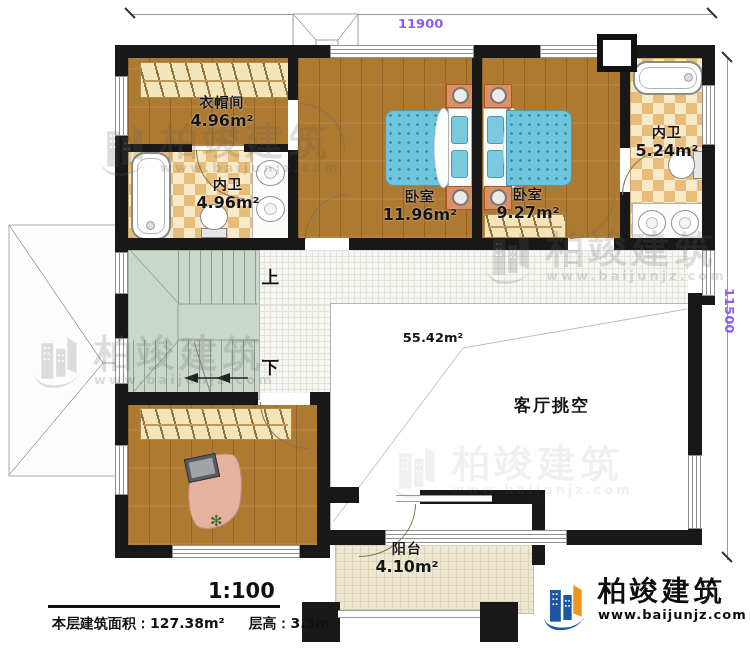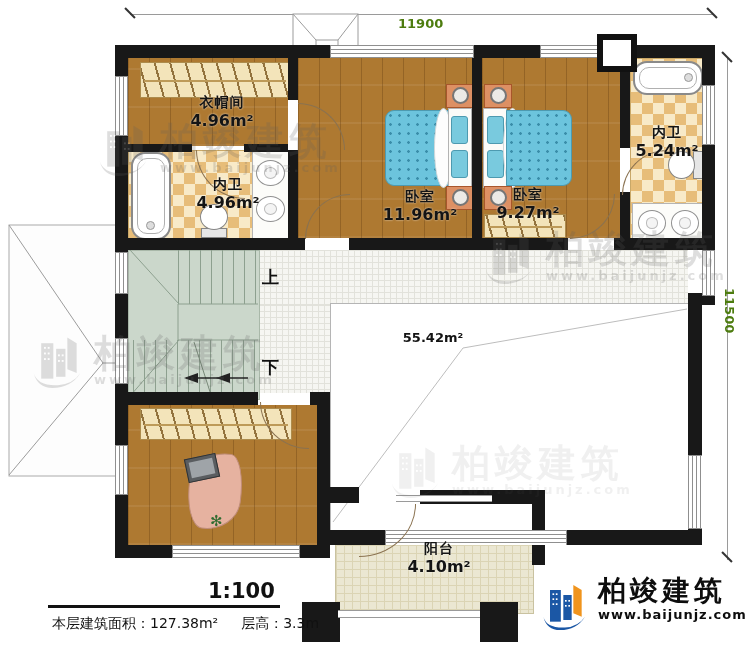--- a/index.html
+++ b/index.html
@@ -37,31 +37,31 @@
   .toilet-tank{position:absolute;background:#e6e6e6;border:1px solid #858585;}
   .toilet-bowl{position:absolute;background:#fff;border:1px solid #858585;border-radius:50%;}
   .arc{position:absolute;border:0 solid #8a7250;}
   .desk{position:absolute;background:#e6b2a0;border:1px solid #c08d7b;border-radius:70% 30% 65% 35%/40% 60% 40% 60%;transform:rotate(8deg);}
   .monitor{position:absolute;background:#5a5d60;border:1px solid #2e3032;transform:rotate(-12deg);}
   .monitor:after{content:"";position:absolute;inset:3px;background:#9fa4a8;}
   .plant{position:absolute;color:#2f6b2f;font-size:15px;line-height:1;}
   .dim-line-h{position:absolute;height:1px;background:#9a9a9a;}
   .dim-line-v{position:absolute;width:1px;background:#9a9a9a;}
   .tick{position:absolute;width:14px;height:2px;background:#333;transform:rotate(45deg);}
-  .dim-label{position:absolute;font-weight:bold;font-size:13px;color:#4d7c0f;}
+  .dim-label{position:absolute;font-weight:bold;font-size:13px;color:#8b5cf6;}
   .dim-label.vert{writing-mode:vertical-rl;}
   .watermark{position:absolute;display:flex;align-items:center;gap:8px;color:#5f5f5f;opacity:.20;pointer-events:none;}
   .watermark.light{opacity:.09;}
   .wm-cn{font-size:38px;font-weight:bold;letter-spacing:5px;line-height:1;white-space:nowrap;}
   .wm-url{font-size:13px;font-weight:bold;letter-spacing:3px;white-space:nowrap;}
   .stairlabel{position:absolute;font-size:17px;font-weight:bold;color:#111;}
   .titleblock-title{position:absolute;font-size:28px;font-weight:bold;color:#111;letter-spacing:2px;}
   .titleblock-scale{position:absolute;font-size:21px;font-weight:bold;color:#111;}
   .titleblock-rule{position:absolute;background:#111;}
-  .titleblock-sub{position:absolute;font-size:14px;font-weight:normal;color:#111;white-space:nowrap;}
+  .titleblock-sub{position:absolute;font-size:14px;font-weight:bold;color:#111;white-space:nowrap;}
   .logo{position:absolute;display:flex;align-items:flex-start;gap:8px;}
   .logo-name{font-size:28px;font-weight:bold;color:#0d0d0d;letter-spacing:4px;line-height:1.1;white-space:nowrap;}
   .logo-url{font-size:13px;font-weight:bold;color:#0d0d0d;letter-spacing:1px;white-space:nowrap;}
   .railing{position:absolute;border-top:1px solid #9a9a9a;border-bottom:1px solid #9a9a9a;background:#fff;}
   .topbox{position:absolute;background:#fff;border:6px solid #111;}
 </style>
 </head>
 <body>
 
 <svg width="0" height="0" style="position:absolute">
@@ -267,26 +267,29 @@
     <span class="ar">11.96m²</span>
   </div>
   <div class="roomlabel" style="left:478px;top:186px;width:100px;">
     <span class="nm">卧室</span>
     <span class="ar">9.27m²</span>
   </div>
   <div class="roomlabel" style="left:622px;top:124px;width:90px;">
     <span class="nm">内卫</span>
     <span class="ar">5.24m²</span>
   </div>
-  <div class="roomlabel" style="left:362px;top:540px;width:90px;padding-left:32px;">
+  <div class="roomlabel" style="left:362px;top:540px;width:90px;">
     <span class="nm">阳台</span>
     <span class="ar">4.10m²</span>
   </div>
   <div class="roomlabel" style="left:390px;top:287px;width:86px;">
     <span class="ar" style="font-size:13px;margin-top:43px;">55.42m²</span>
+  </div>
+  <div class="roomlabel" style="left:492px;top:395px;width:120px;">
+    <span class="nm" style="font-size:17px;letter-spacing:2px;">客厅挑空</span>
   </div>
   <div class="stairlabel" style="left:262px;top:266px;">上</div>
   <div class="stairlabel" style="left:262px;top:356px;">下</div>
 
   <div class="watermark" style="left:96px;top:118px;">
     <svg width="56" height="60">
         <use href="#bld-icon"></use>
       </svg>
     <div>
       <div class="wm-cn">柏竣建筑</div>

